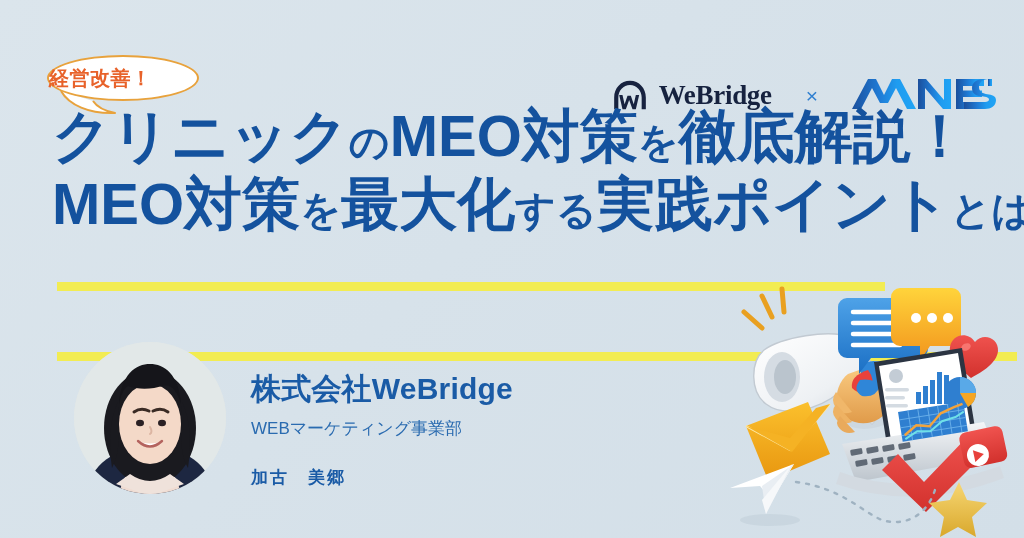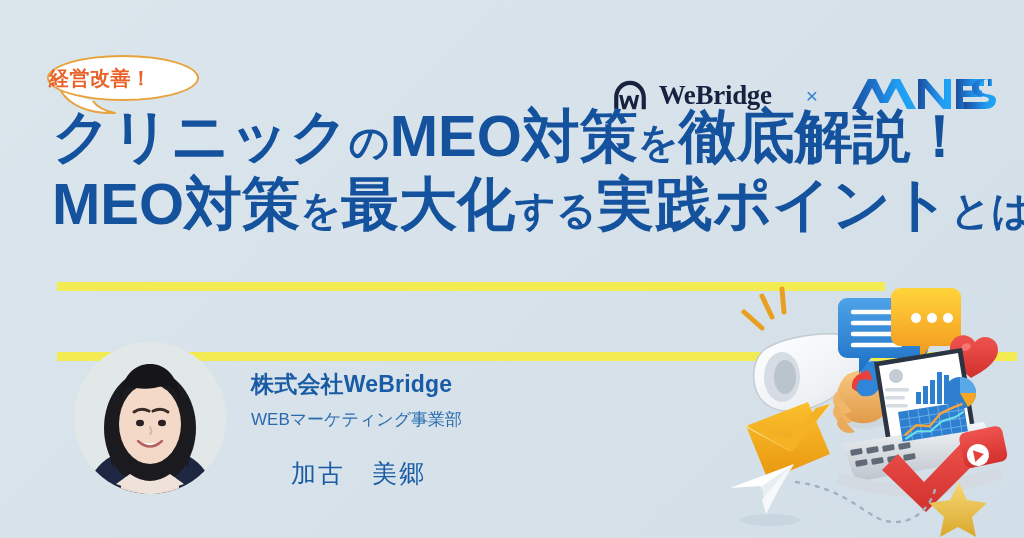--- a/index.html
+++ b/index.html
@@ -56,23 +56,23 @@
   .u2{top:246px;width:960px;}
   .hl-wrap{position:relative;z-index:2;}
 
   
   .portrait{
     position:absolute;left:74px;top:342px;width:152px;height:152px;border-radius:50%;
     overflow:hidden;background:#dfe6e6;
   }
   .portrait svg{display:block;}
   .speaker{position:absolute;left:251px;top:370px;color:#1a5ba6;}
-  .sp-company{font-size:23px;font-weight:700;line-height:1.25;letter-spacing:.2px;color:#1a5ba6;}
+  .sp-company{font-size:30px;font-weight:700;line-height:1.25;letter-spacing:.2px;color:#1a5ba6;}
   .sp-dept{font-size:17px;font-weight:400;line-height:1.3;margin-top:10px;color:#2a6bb0;}
-  .sp-name{font-size:25px;font-weight:400;margin-top:26px;letter-spacing:2px;color:#1a5ba6;margin-left:40px;}
+  .sp-name{font-size:17px;font-weight:700;margin-top:26px;letter-spacing:2px;color:#1a5ba6;}
 
   
   .illus{position:absolute;left:722px;top:276px;width:302px;height:262px;}
   .illus svg{display:block;}
 </style>
 </head>
 <body>
 
 <div class="stage">
 

